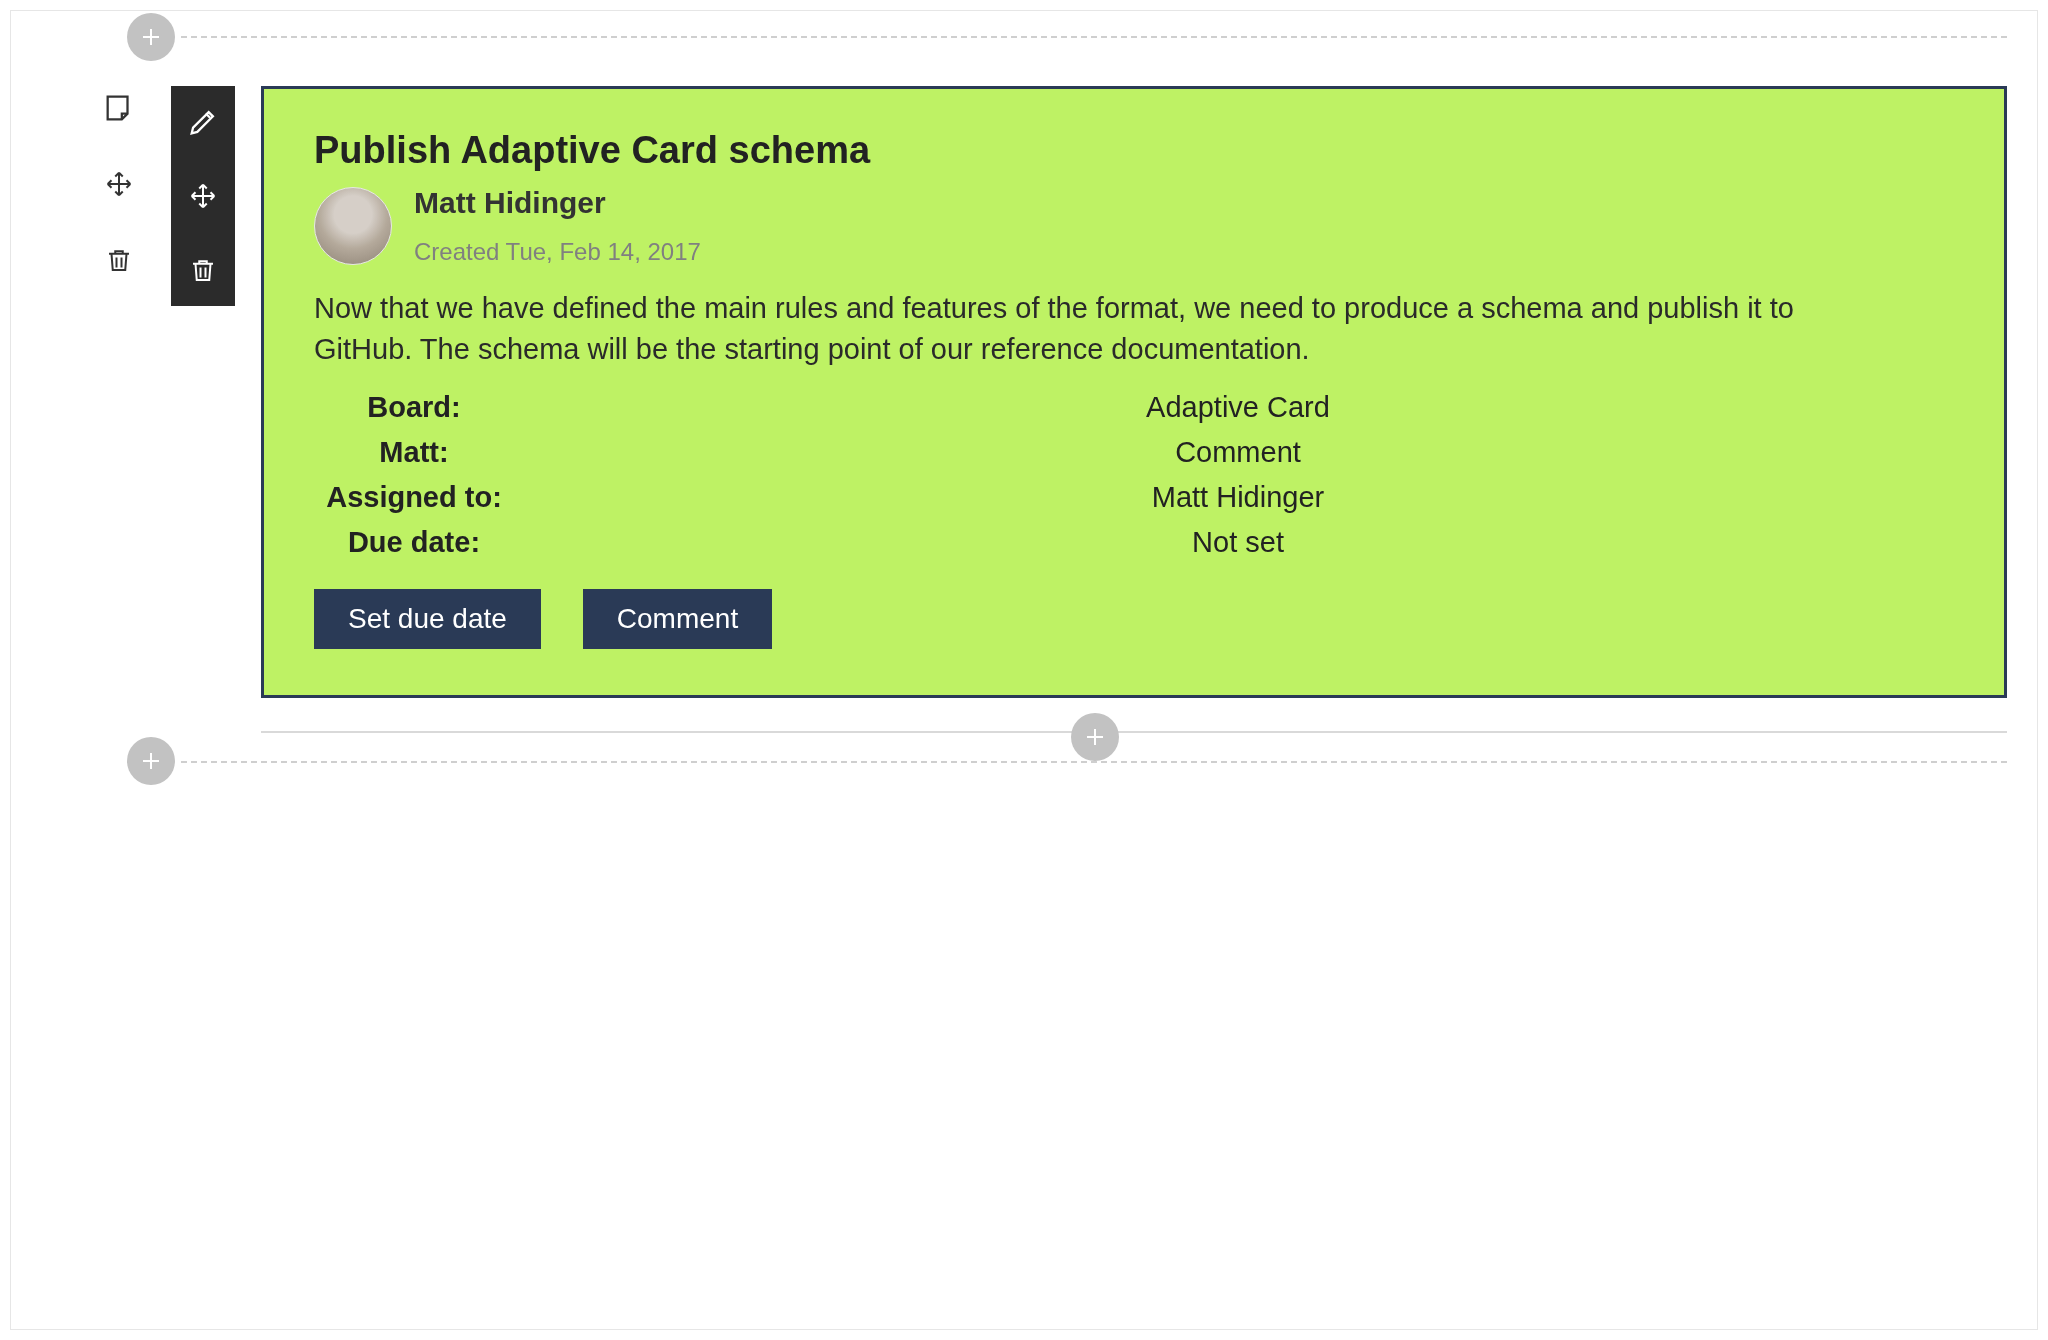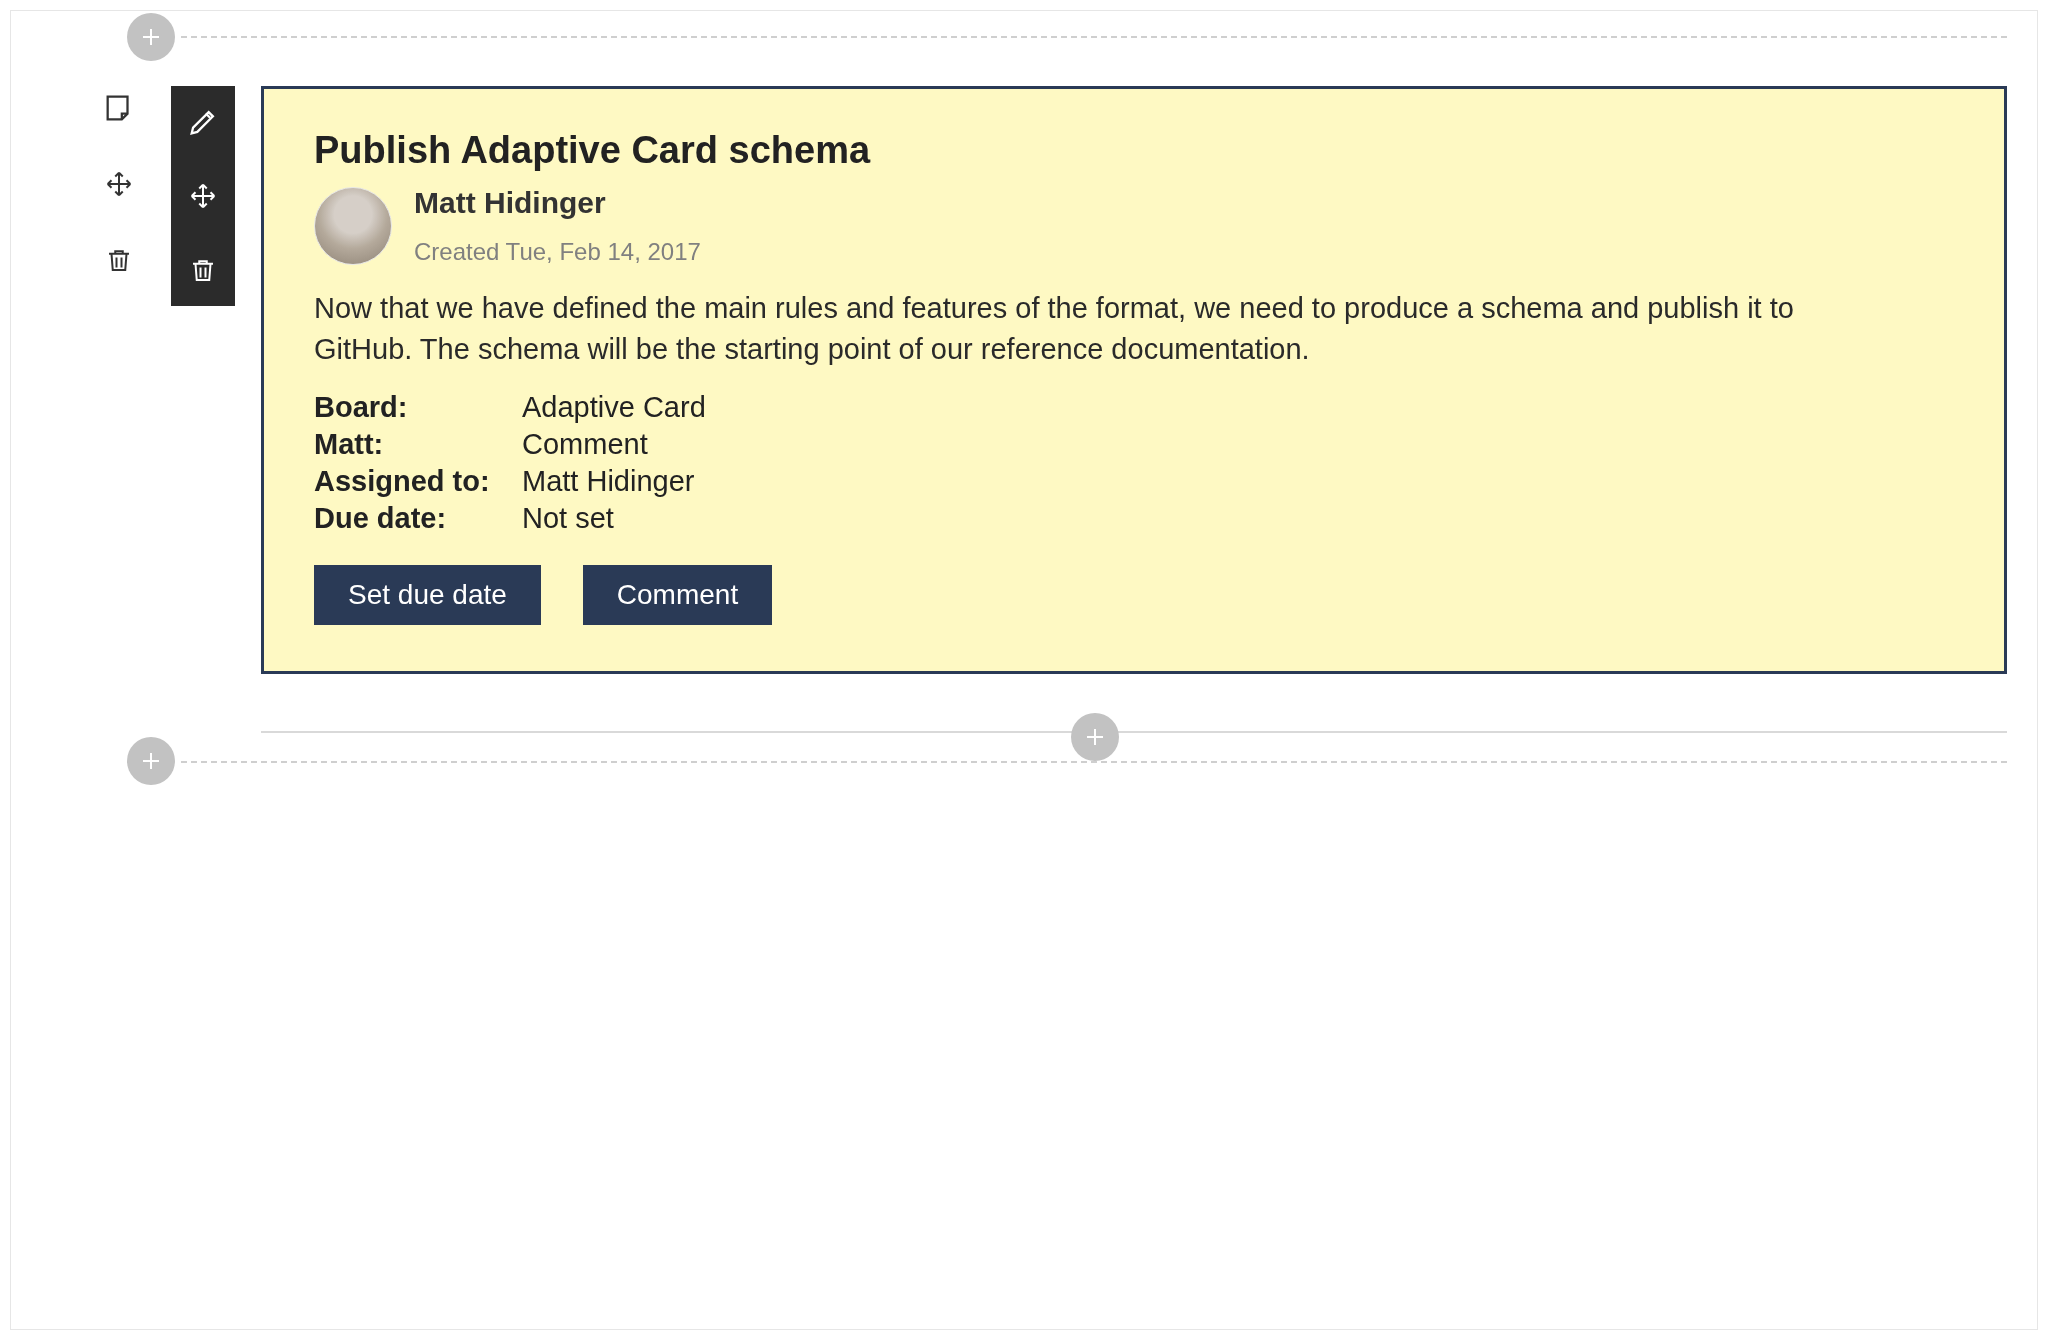--- a/index.html
+++ b/index.html
@@ -45,21 +45,21 @@
   .plus-top-left { top: 2px; left: 116px; }
   .plus-bottom-left { top: 726px; left: 116px; }
   .plus-mid-center { top: 702px; left: 1060px; }
   
   .card {
     position: absolute;
     top: 75px;
     left: 250px;
     right: 30px;
     border: 3px solid #2a3a56;
-    background: #fef9c3;
+    background: #bef264;
     padding: 40px 50px 46px 50px;
   }
   .card-title {
     font-size: 38px;
     font-weight: 600;
     margin: 0 0 14px 0;
     color: #222;
   }
   .author-row {
     display: flex;
@@ -88,23 +88,24 @@
   .desc {
     font-size: 29px;
     line-height: 1.4;
     color: #2a2a2a;
     margin: 16px 0 22px 0;
     max-width: 1580px;
   }
   .facts {
     display: grid;
     grid-template-columns: 200px auto;
-    row-gap: 4px;
+    row-gap: 12px;
     font-size: 29px;
     margin-bottom: 30px;
+    text-align: center;
   }
   .fact-label { font-weight: 700; }
   .fact-value { font-weight: 400; margin-left: 8px; }
   .actions {
     display: flex;
     gap: 42px;
   }
   .btn {
     background: #2a3a56;
     color: #ffffff;

